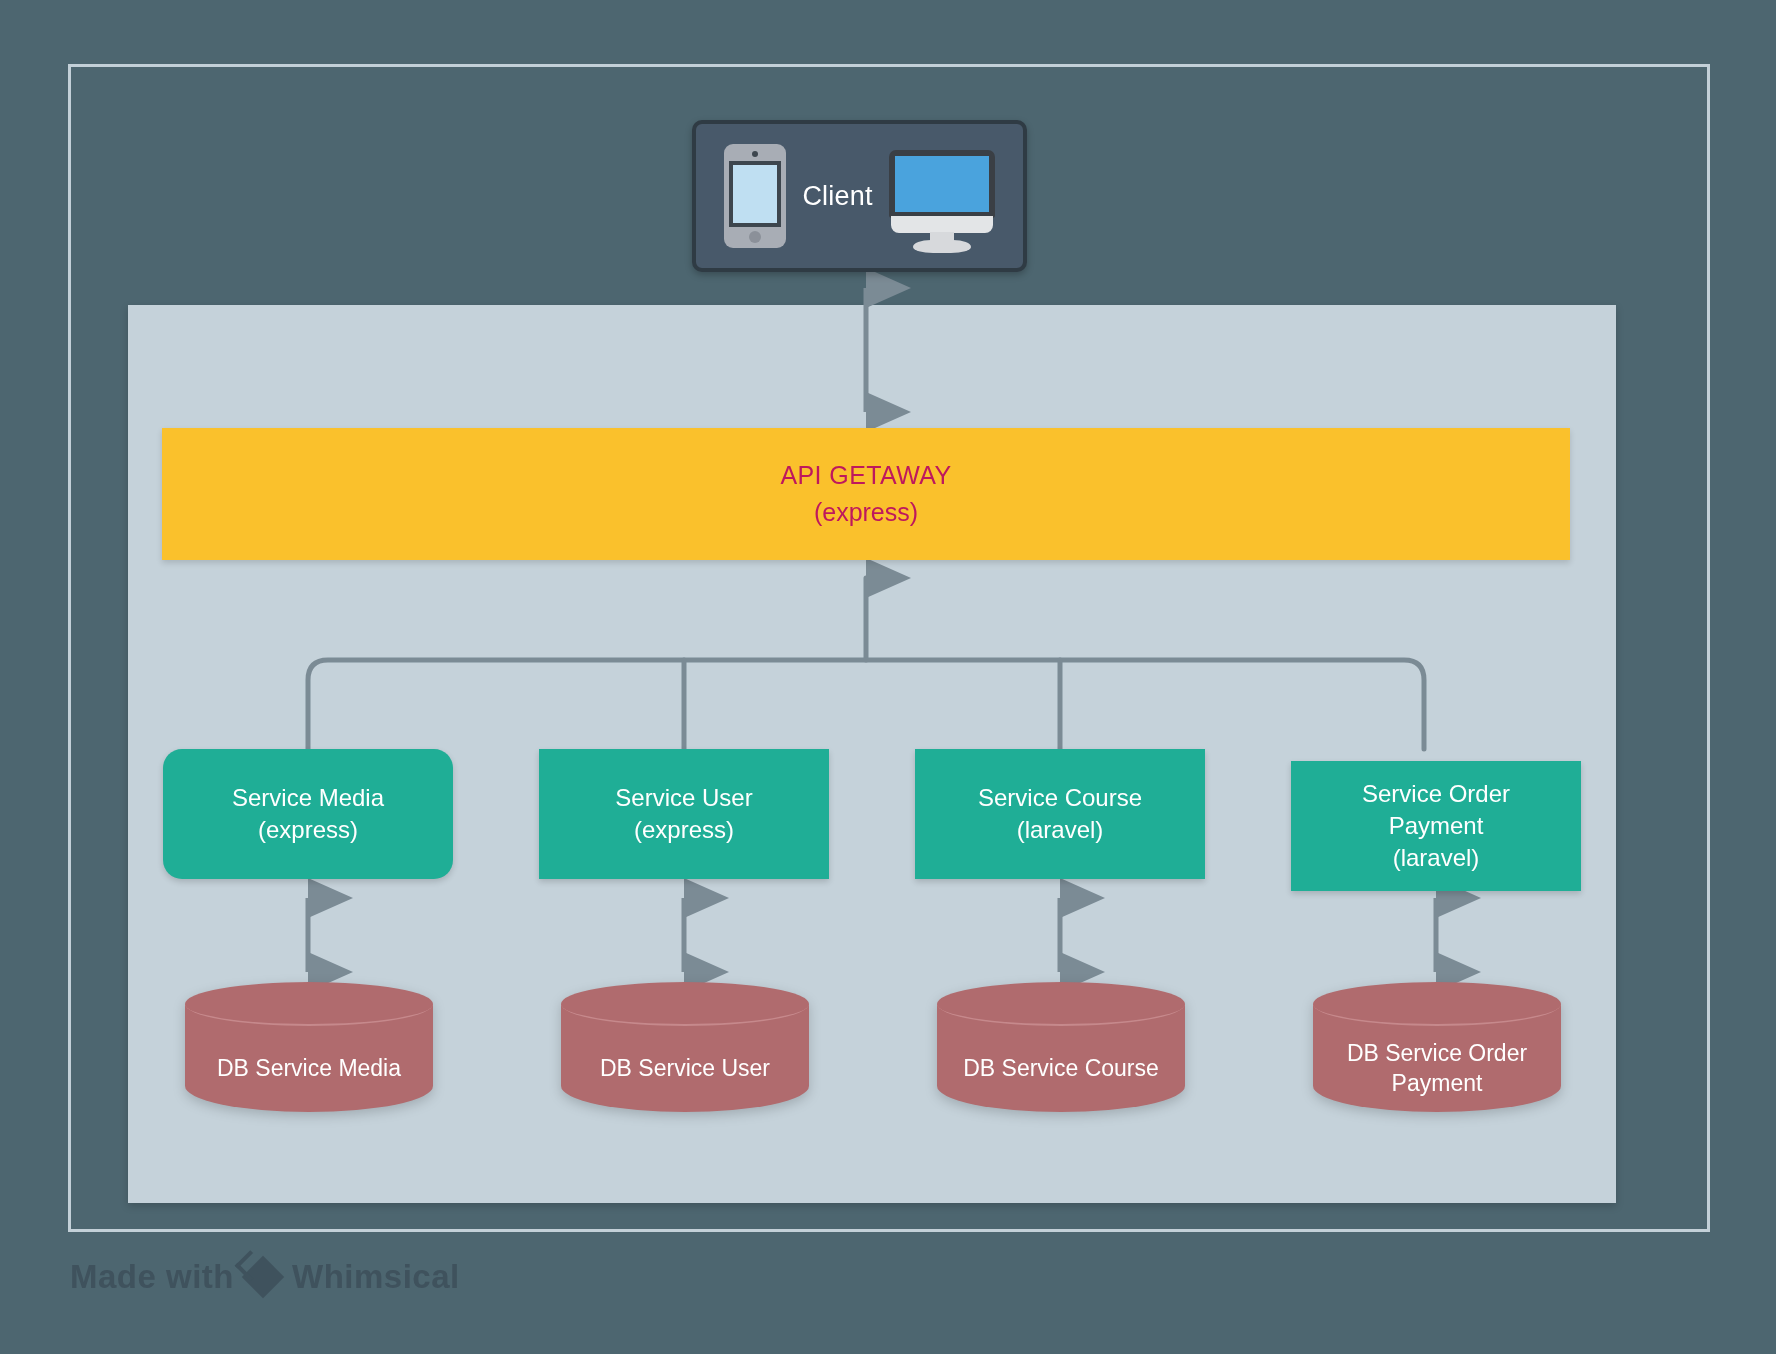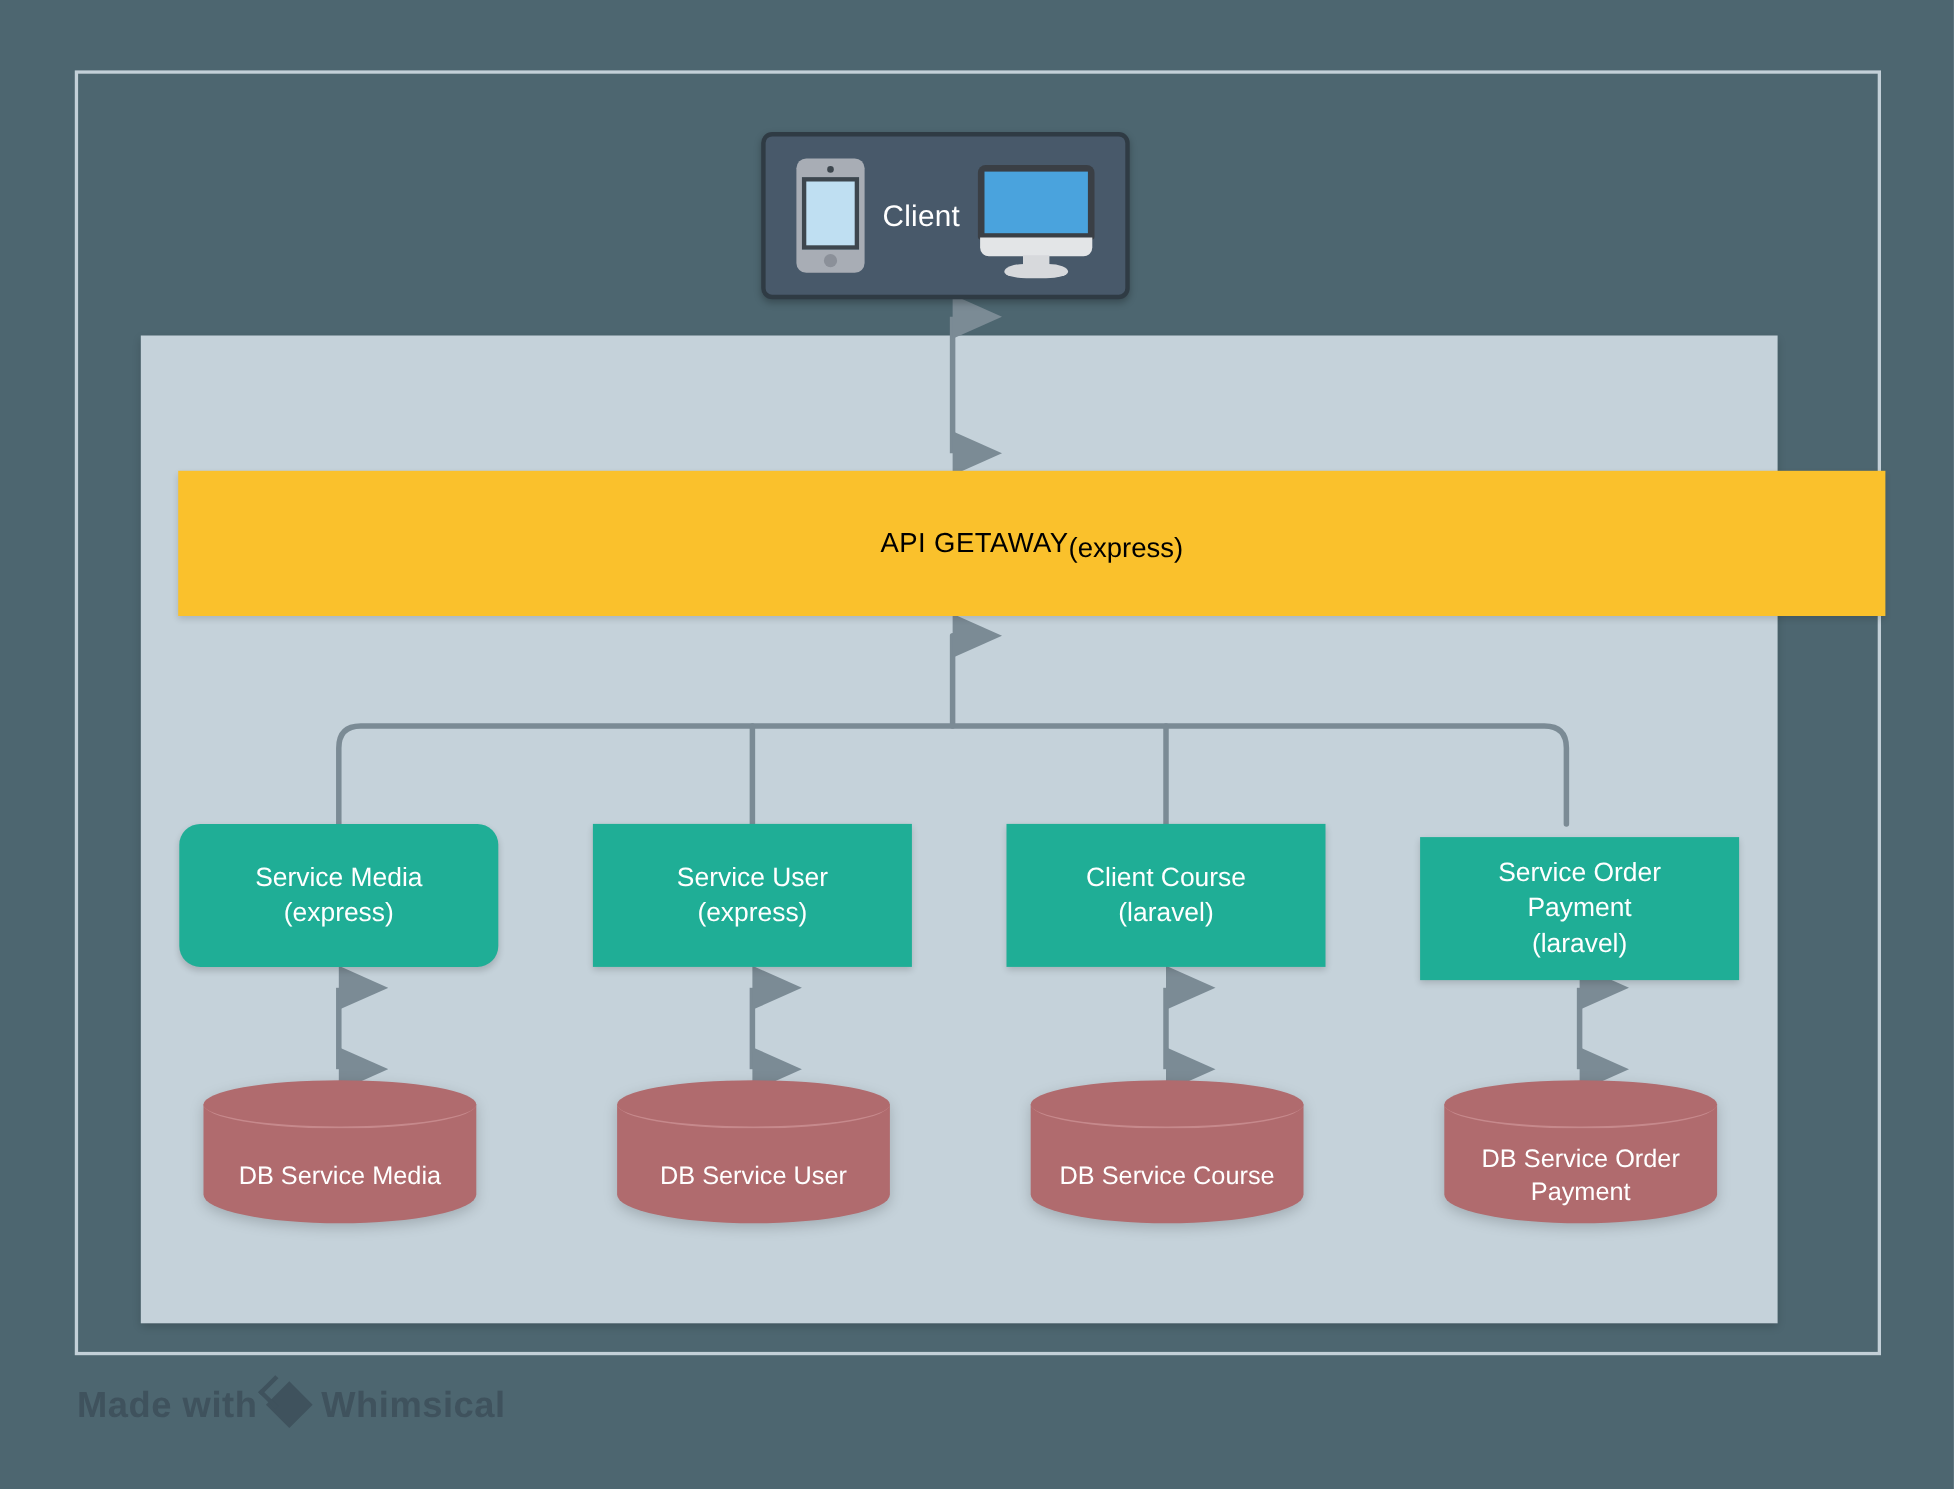--- a/index.html
+++ b/index.html
@@ -150,28 +150,28 @@
     height: 898px;
     background: #c5d2da;
     box-shadow: 0 3px 8px rgba(0,0,0,0.18);
   }
 
   
   #api-gateway {
     position: absolute;
     left: 162px;
     top: 428px;
-    width: 1552px;
+    width: 1408px;
     height: 132px;
     background: #fac12c;
     display: flex;
-    flex-direction: row;
+    flex-direction: column;
     align-items: center;
     justify-content: center;
-    color: #000000;
+    color: #be185d;
     box-shadow: 0 3px 6px rgba(0,0,0,0.14);
   }
   #api-gateway .t1 { font-size: 25px; letter-spacing: .4px; }
   #api-gateway .t2 { font-size: 25px; margin-top: 8px; }
 
   
   .service-box {
     position: absolute;
     top: 749px;
     width: 290px;
@@ -341,21 +341,21 @@
 
 <div class="service-box" id="service-0">
   <div>Service Media</div>
   <div>(express)</div>
 </div>
 <div class="service-box" id="service-1">
   <div>Service User</div>
   <div>(express)</div>
 </div>
 <div class="service-box" id="service-2">
-  <div>Client Course</div>
+  <div>Service Course</div>
   <div>(laravel)</div>
 </div>
 <div class="service-box" id="service-3">
   <div>Service Order</div>
   <div>Payment</div>
   <div>(laravel)</div>
 </div>
 
 <div class="db-cyl" id="db-0">
   <div class="body"></div>

